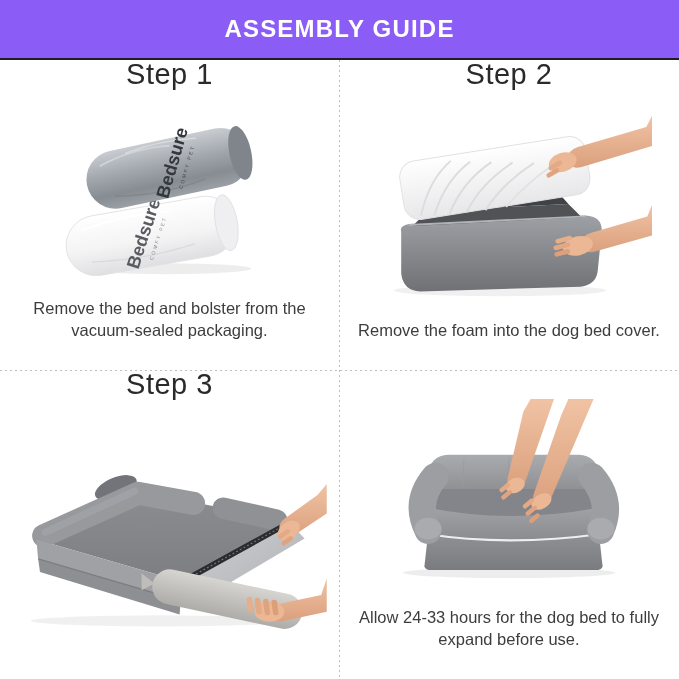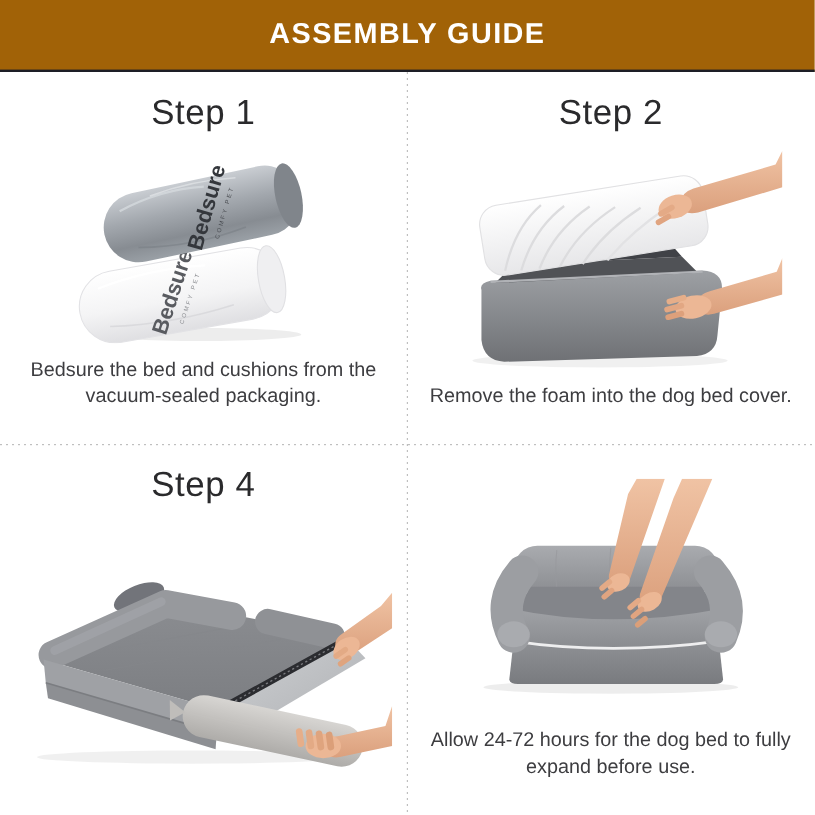--- a/index.html
+++ b/index.html
@@ -1,25 +1,25 @@
 <!DOCTYPE html>
 <html><head>
 <meta charset="utf-8">
 <style>
   html,body{margin:0;padding:0;background:#ffffff;}
   body{width:679px;height:679px;position:relative;font-family:"Liberation Sans",sans-serif;overflow:hidden;}
   .page{position:absolute;inset:0;background:#ffffff;}
 
-  header.banner{height:60px;background:#a16207;border-bottom:2px solid #1d1e26;
+  header.banner{height:60px;background:#8b5cf6;border-bottom:2px solid #1d1e26;
     display:flex;align-items:center;justify-content:center;box-sizing:border-box;}
   h1.banner-title{margin:0;color:#ffffff;font-size:24px;font-weight:bold;letter-spacing:1.2px;}
 
   .grid{display:grid;grid-template-columns:339px 340px;grid-template-rows:310px 309px;}
   .cell{display:flex;flex-direction:column;align-items:center;box-sizing:border-box;overflow:hidden;}
-  .step-title{margin:20px 0 0;font-size:29px;font-weight:500;color:#2a2a2c;letter-spacing:0.5px;line-height:1;}
+  .step-title{margin:0 0 0;font-size:29px;font-weight:500;color:#2a2a2c;letter-spacing:0.5px;line-height:1;}
   .art{flex:1;display:flex;align-items:center;justify-content:center;width:100%;min-height:0;}
   .caption{margin:0 auto 28px;font-size:16.5px;line-height:1.32;color:#3d3d40;text-align:center;max-width:310px;}
 
   .vdiv{position:absolute;left:339px;top:60px;bottom:0;width:1px;
     background:repeating-linear-gradient(to bottom,#bfbfbf 0 2px,transparent 2px 5px);}
   .hdiv{position:absolute;top:370px;left:0;right:0;height:1px;
     background:repeating-linear-gradient(to right,#bfbfbf 0 2px,transparent 2px 5px);}
 
   svg{display:block;font-family:inherit;}
 </style>
@@ -68,21 +68,21 @@
             <path d="M40 44 Q80 32 120 38" stroke="#d5d9dd" stroke-width="2" fill="none" opacity="0.8"></path>
             <path d="M50 80 Q100 90 150 82" stroke="#767b81" stroke-width="1.5" fill="none" opacity="0.5"></path>
             <path d="M70 36 Q110 30 150 36" stroke="#e2e5e8" stroke-width="1.5" fill="none" opacity="0.7"></path>
             <g transform="rotate(-62 128 62)">
               <text x="128" y="58" text-anchor="middle" font-size="20" font-weight="bold" fill="#34373c">Bedsure</text>
               <text x="128" y="70" text-anchor="middle" font-size="5.5" letter-spacing="2" fill="#4a4d52">COMFY PET</text>
             </g>
           </g>
         </svg>
       </div>
-      <p class="caption">Bedsure the bed and cushions from the vacuum-sealed packaging.</p>
+      <p class="caption">Remove the bed and bolster from the vacuum-sealed packaging.</p>
     </section>
 
     <section class="cell">
       <h2 class="step-title">Step 2</h2>
       <div class="art">
         <svg width="285" height="190" viewBox="0 0 300 200">
           <defs>
             <linearGradient id="s2cover" x1="0" y1="0" x2="0" y2="1">
               <stop offset="0" stop-color="#9da0a4"></stop>
                 <stop offset="1" stop-color="#6f7175"></stop>
@@ -118,21 +118,21 @@
           <ellipse cx="222" cy="143" rx="16" ry="10" fill="#ecb795" transform="rotate(-12 222 143)"></ellipse>
           <rect x="198" y="134" width="18" height="5" rx="2.5" fill="#e6ae89" transform="rotate(-15 207 136)"></rect>
           <rect x="196" y="141" width="18" height="5" rx="2.5" fill="#e2a783" transform="rotate(-15 205 143)"></rect>
           <rect x="197" y="148" width="17" height="5" rx="2.5" fill="#dda07b" transform="rotate(-15 205 150)"></rect>
         </svg>
       </div>
       <p class="caption">Remove the foam into the dog bed cover.</p>
     </section>
 
     <section class="cell">
-      <h2 class="step-title">Step 4</h2>
+      <h2 class="step-title">Step 3</h2>
       <div class="art">
         <svg width="315" height="185" viewBox="0 0 340 200">
           <defs>
             <linearGradient id="s3seat" x1="0" y1="0" x2="0" y2="1">
               <stop offset="0" stop-color="#8b8d91"></stop>
                 <stop offset="1" stop-color="#7c7e82"></stop>
             </linearGradient>
             <linearGradient id="s3flap" x1="0" y1="0" x2="1" y2="1">
               <stop offset="0" stop-color="#cfd1d4"></stop>
                 <stop offset="1" stop-color="#aeb0b3"></stop>
@@ -209,21 +209,21 @@
           <ellipse cx="157" cy="96" rx="11" ry="8" fill="#ecb795" transform="rotate(-25 157 96)"></ellipse>
           <rect x="138" y="96" width="14" height="5" rx="2.5" fill="#e4aa86" transform="rotate(-40 145 98)"></rect>
           <rect x="140" y="104" width="14" height="5" rx="2.5" fill="#e0a480" transform="rotate(-40 147 106)"></rect>
           <path d="M216 0 L244 0 L196 112 Q191 122 182 118 Q174 113 178 104 L208 18 Z" fill="url(#skin)"></path>
           <ellipse cx="186" cy="114" rx="12" ry="8" fill="#ecb795" transform="rotate(-30 186 114)"></ellipse>
           <rect x="164" y="114" width="15" height="5" rx="2.5" fill="#e4aa86" transform="rotate(-40 171 116)"></rect>
           <rect x="167" y="122" width="15" height="5" rx="2.5" fill="#e0a480" transform="rotate(-40 174 124)"></rect>
           <rect x="171" y="130" width="14" height="5" rx="2.5" fill="#db9f79" transform="rotate(-40 178 132)"></rect>
         </svg>
       </div>
-      <p class="caption">Allow 24-72 hours for the dog bed to fully expand before use.</p>
+      <p class="caption">Allow 24-33 hours for the dog bed to fully expand before use.</p>
     </section>
 
   </div>
 
   <div class="vdiv"></div>
   <div class="hdiv"></div>
 
 </div>
 
 </body></html>

